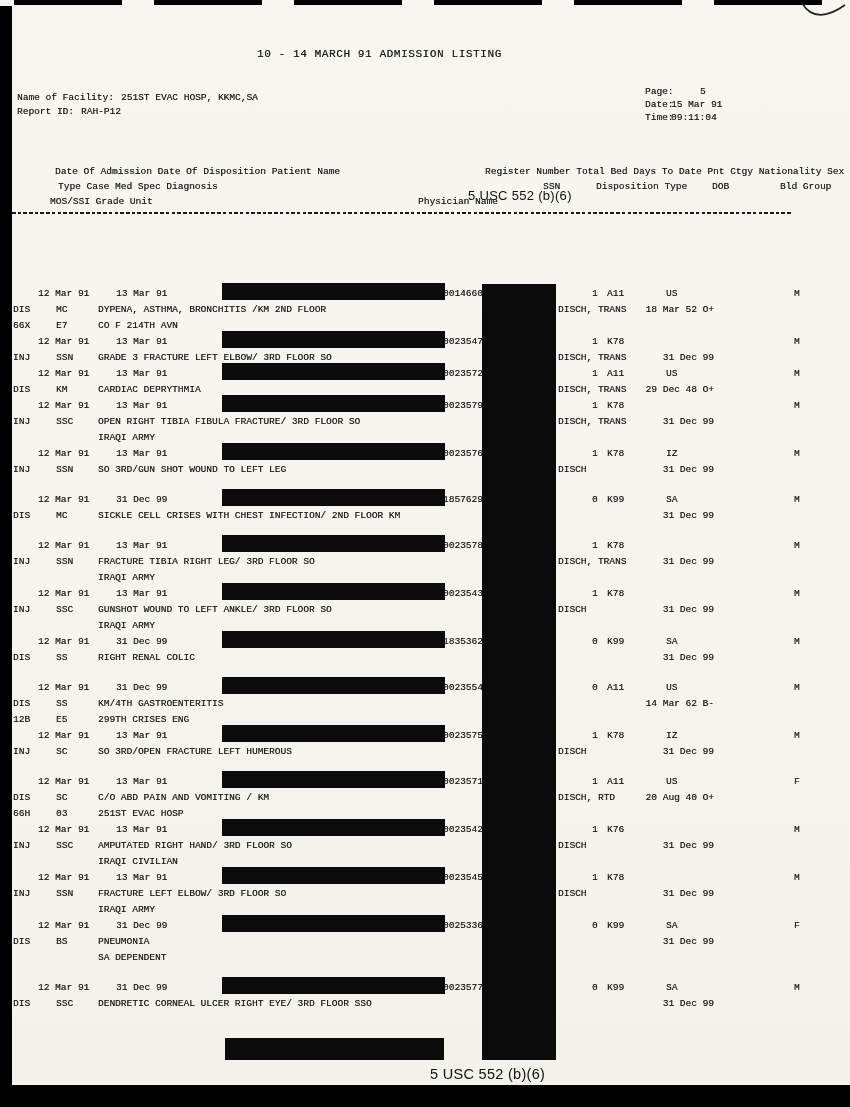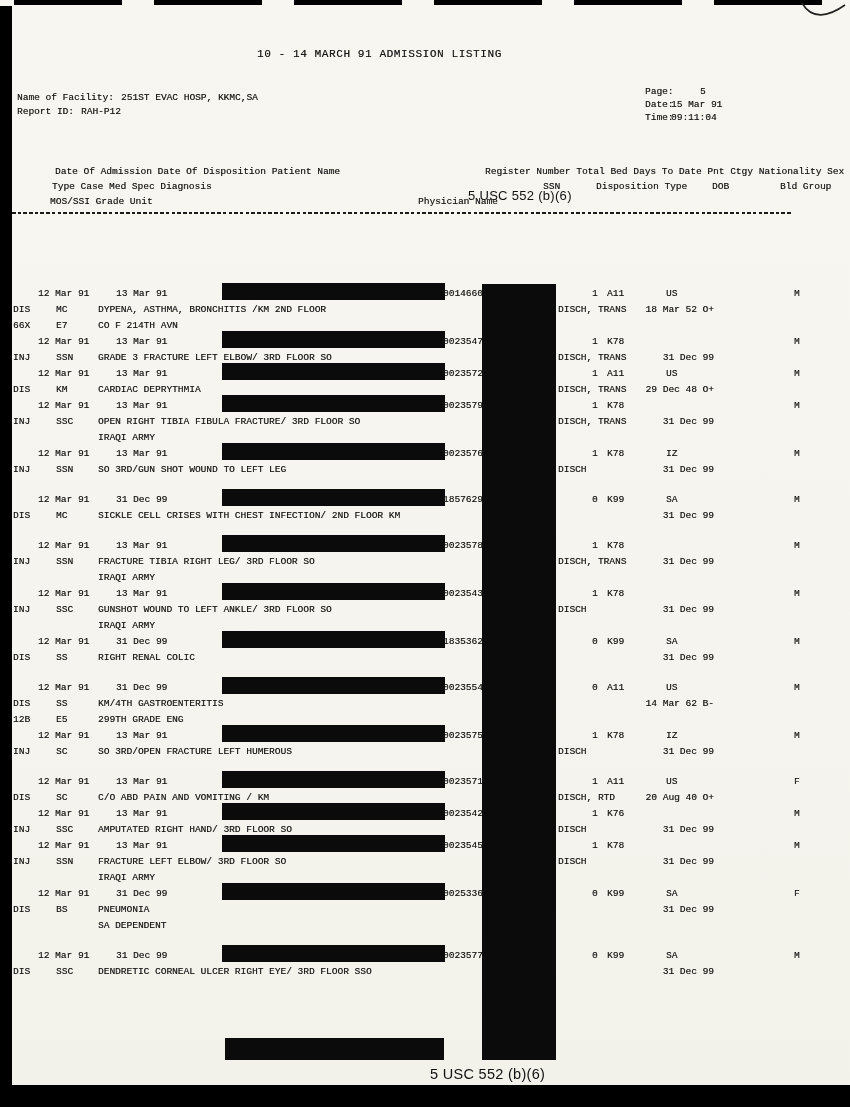--- a/index.html
+++ b/index.html
@@ -43,21 +43,21 @@
   .mr-label{left:0;}
   .mr-page-val{left:55px;}
   .mr-val{left:26px;}
 
   .hdr{position:absolute;left:0;width:704px;height:15px;margin-left:38px;}
   .hdr span{position:absolute;top:0;white-space:pre;}
   .hdr1{top:166px;}
   .hdr2{top:181px;}
   .hdr3{top:196px;}
   .h1-left{left:17px;}  .h1-right{left:447px;text-align:right;}
-  .h2-left{left:14px;text-align:center;}  .h2-ssn{left:505px;} .h2-disp{left:558px;} .h2-dob{left:674px;} .h2-bld{left:742px;}
+  .h2-left{left:20px;text-align:center;}  .h2-ssn{left:505px;} .h2-disp{left:558px;} .h2-dob{left:674px;} .h2-bld{left:742px;}
   .h3-left{left:12px;}  .h3-phys{left:380px;}
 
   .stamp{font-family:"Liberation Sans","DejaVu Sans",sans-serif;color:#111;text-shadow:none;white-space:pre;}
   .stamp-header{position:absolute;left:468px;top:188px;font-size:13px;letter-spacing:.3px;}
   .stamp-footer{position:absolute;left:430px;top:1066px;font-size:14.5px;letter-spacing:.3px;}
 
   .separator{position:absolute;top:212px;left:12px;width:780px;height:2px;
     background:repeating-linear-gradient(90deg,#1a1a1a 0 3.5px,transparent 3.5px 5.7px);}
 
   
@@ -314,21 +314,21 @@
       </div>
       <div class="line">
         <span class="c-type">DIS</span>
         <span class="c-spec">SS</span>
         <span class="c-diag">KM/4TH GASTROENTERITIS</span>
         <span class="c-dob">14 Mar 62 B-</span>
       </div>
       <div class="line">
         <span class="c-mos">12B</span>
         <span class="c-grade">E5</span>
-        <span class="c-unit">299TH GRADE ENG</span>
+        <span class="c-unit">299TH CRISES ENG</span>
       </div>
       <div class="line">
         <span class="c-adm">12 Mar 91</span>
         <span class="c-disp">13 Mar 91</span>
         <div class="name-redact"></div>
         <span class="c-reg">0023575</span>
         <span class="c-days">1</span>
         <span class="c-ctgy">K78</span>
         <span class="c-nat">IZ</span>
         <span class="c-sex">M</span>
@@ -352,34 +352,42 @@
         <span class="c-sex">F</span>
       </div>
       <div class="line">
         <span class="c-type">DIS</span>
         <span class="c-spec">SC</span>
         <span class="c-diag">C/O ABD PAIN AND VOMITING / KM</span>
         <span class="c-dtype">DISCH, RTD</span>
         <span class="c-dob">20 Aug 40 O+</span>
       </div>
       <div class="line">
+        <span class="c-mos">66H</span>
+        <span class="c-grade">03</span>
+        <span class="c-unit">251ST EVAC HOSP</span>
+      </div>
+      <div class="line">
         <span class="c-adm">12 Mar 91</span>
         <span class="c-disp">13 Mar 91</span>
         <div class="name-redact"></div>
         <span class="c-reg">0023542</span>
         <span class="c-days">1</span>
         <span class="c-ctgy">K76</span>
         <span class="c-sex">M</span>
       </div>
       <div class="line">
         <span class="c-type">INJ</span>
         <span class="c-spec">SSC</span>
         <span class="c-diag">AMPUTATED RIGHT HAND/ 3RD FLOOR SO</span>
         <span class="c-dtype">DISCH</span>
         <span class="c-dob">31 Dec 99</span>
+      </div>
+      <div class="line">
+        <span class="c-unit">IRAQI CIVILIAN</span>
       </div>
       <div class="line">
         <span class="c-adm">12 Mar 91</span>
         <span class="c-disp">13 Mar 91</span>
         <div class="name-redact"></div>
         <span class="c-reg">0023545</span>
         <span class="c-days">1</span>
         <span class="c-ctgy">K78</span>
         <span class="c-sex">M</span>
       </div>

